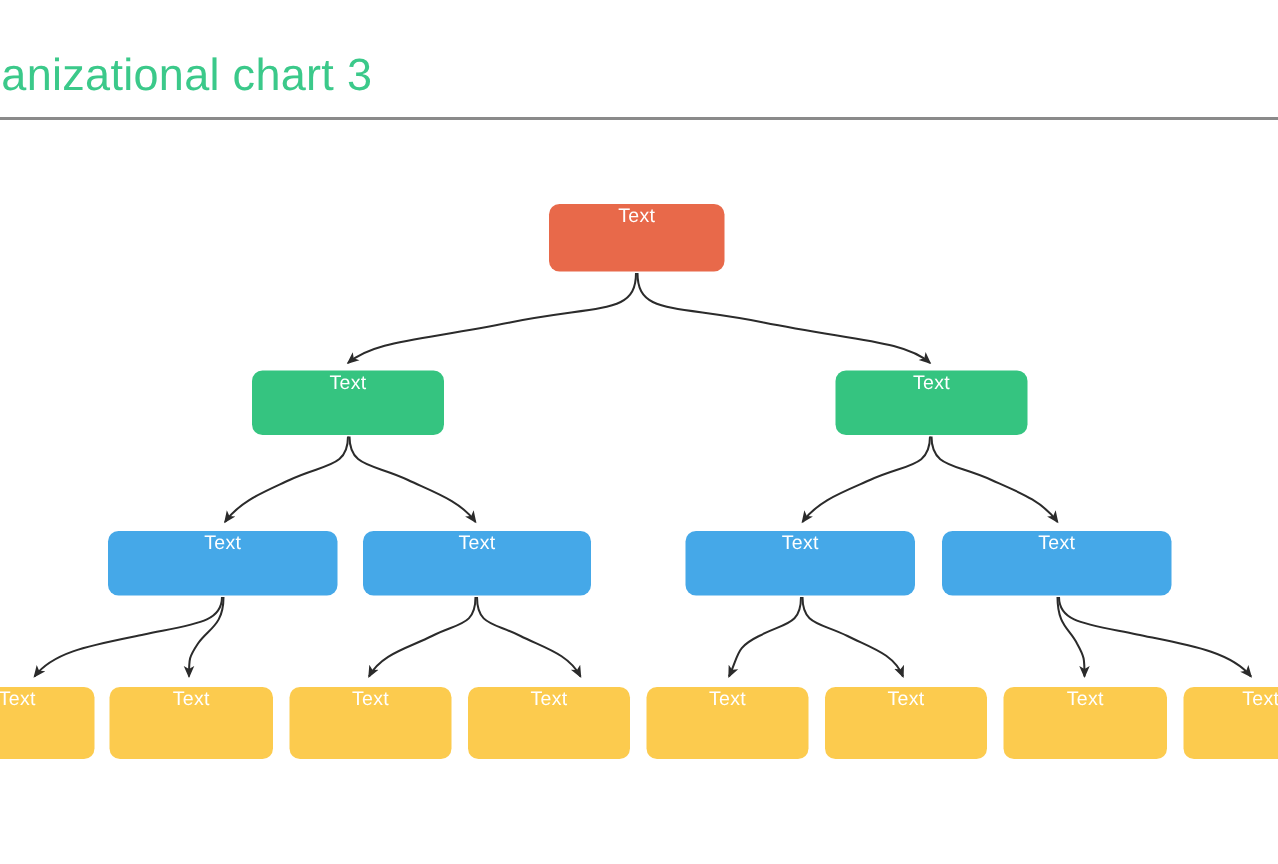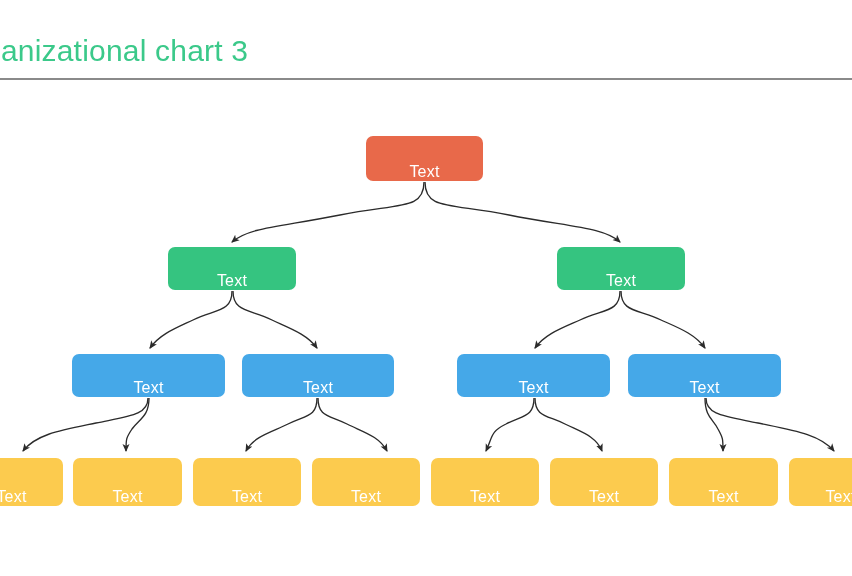--- a/index.html
+++ b/index.html
@@ -56,24 +56,24 @@
     top: 0;
     width: 852px;
     height: 497px;
   }
 
   .node {
     position: absolute;
     box-sizing: border-box;
     border-radius: 7px;
     display: flex;
-    align-items: flex-end;
+    align-items: flex-start;
     justify-content: center;
     color: #ffffff;
-    font-size: 16px;
+    font-size: 13px;
     font-weight: 400;
     letter-spacing: 0.2px;
     user-select: none;
   }
   .node-level-0 { background: #e8694a; }
   .node-level-1 { background: #35c480; }
   .node-level-2 { background: #45a8e8; }
   .node-level-3 { background: #fccb4e; }
 </style>
 </head>

